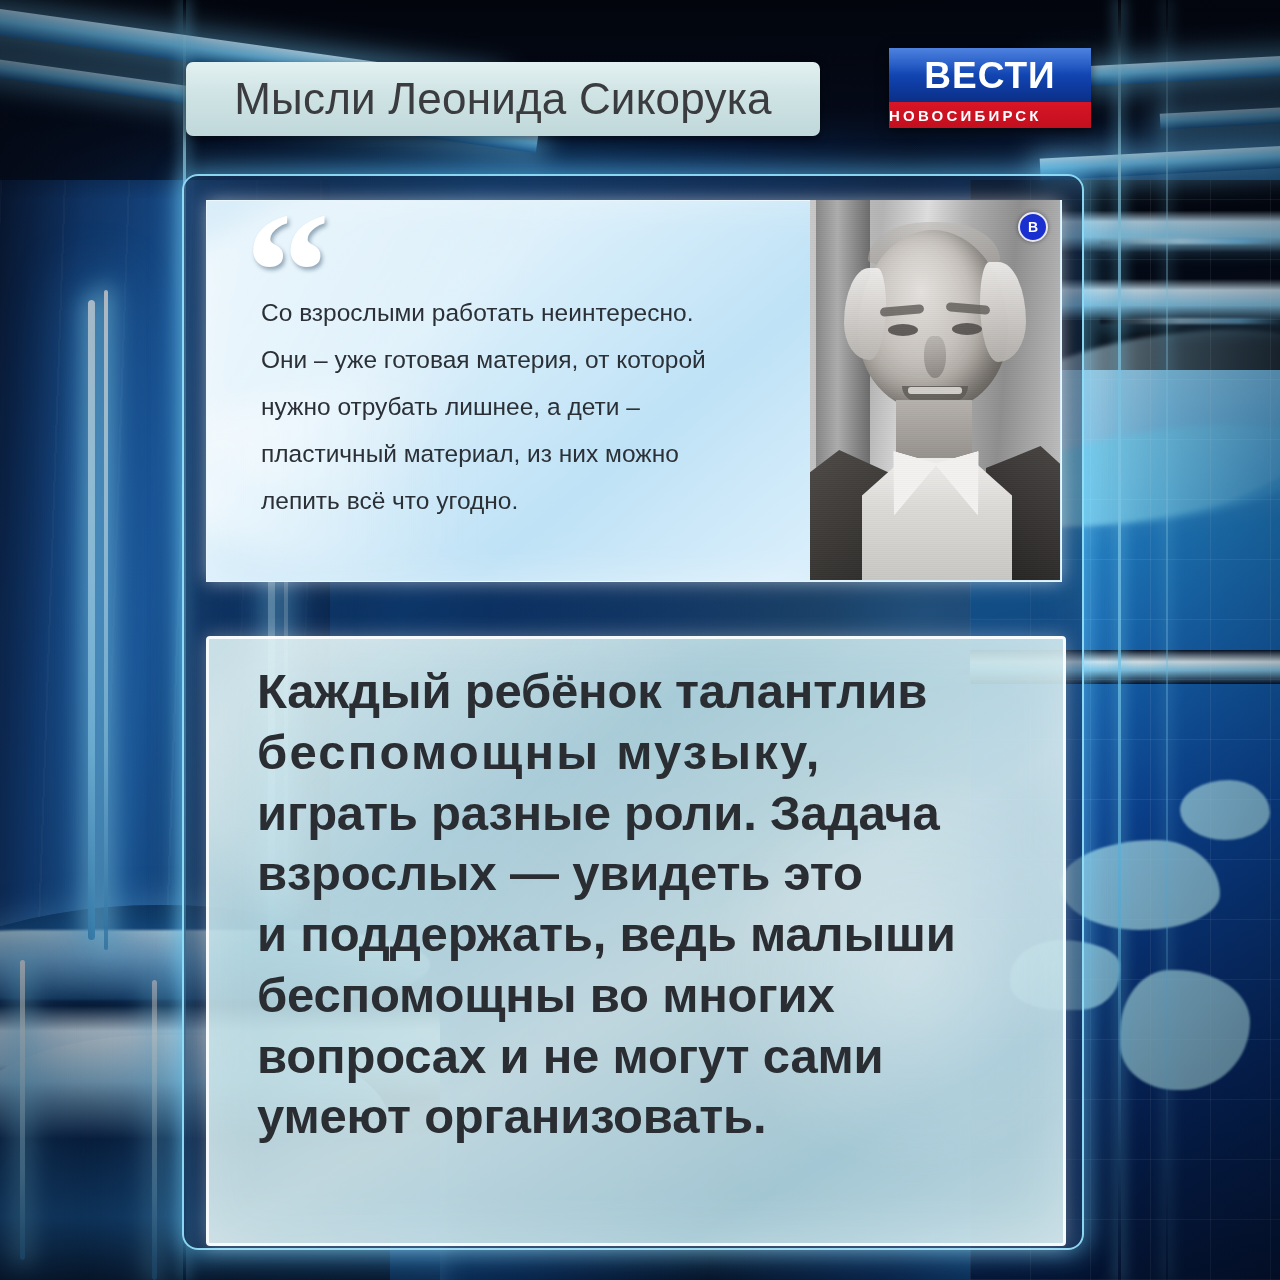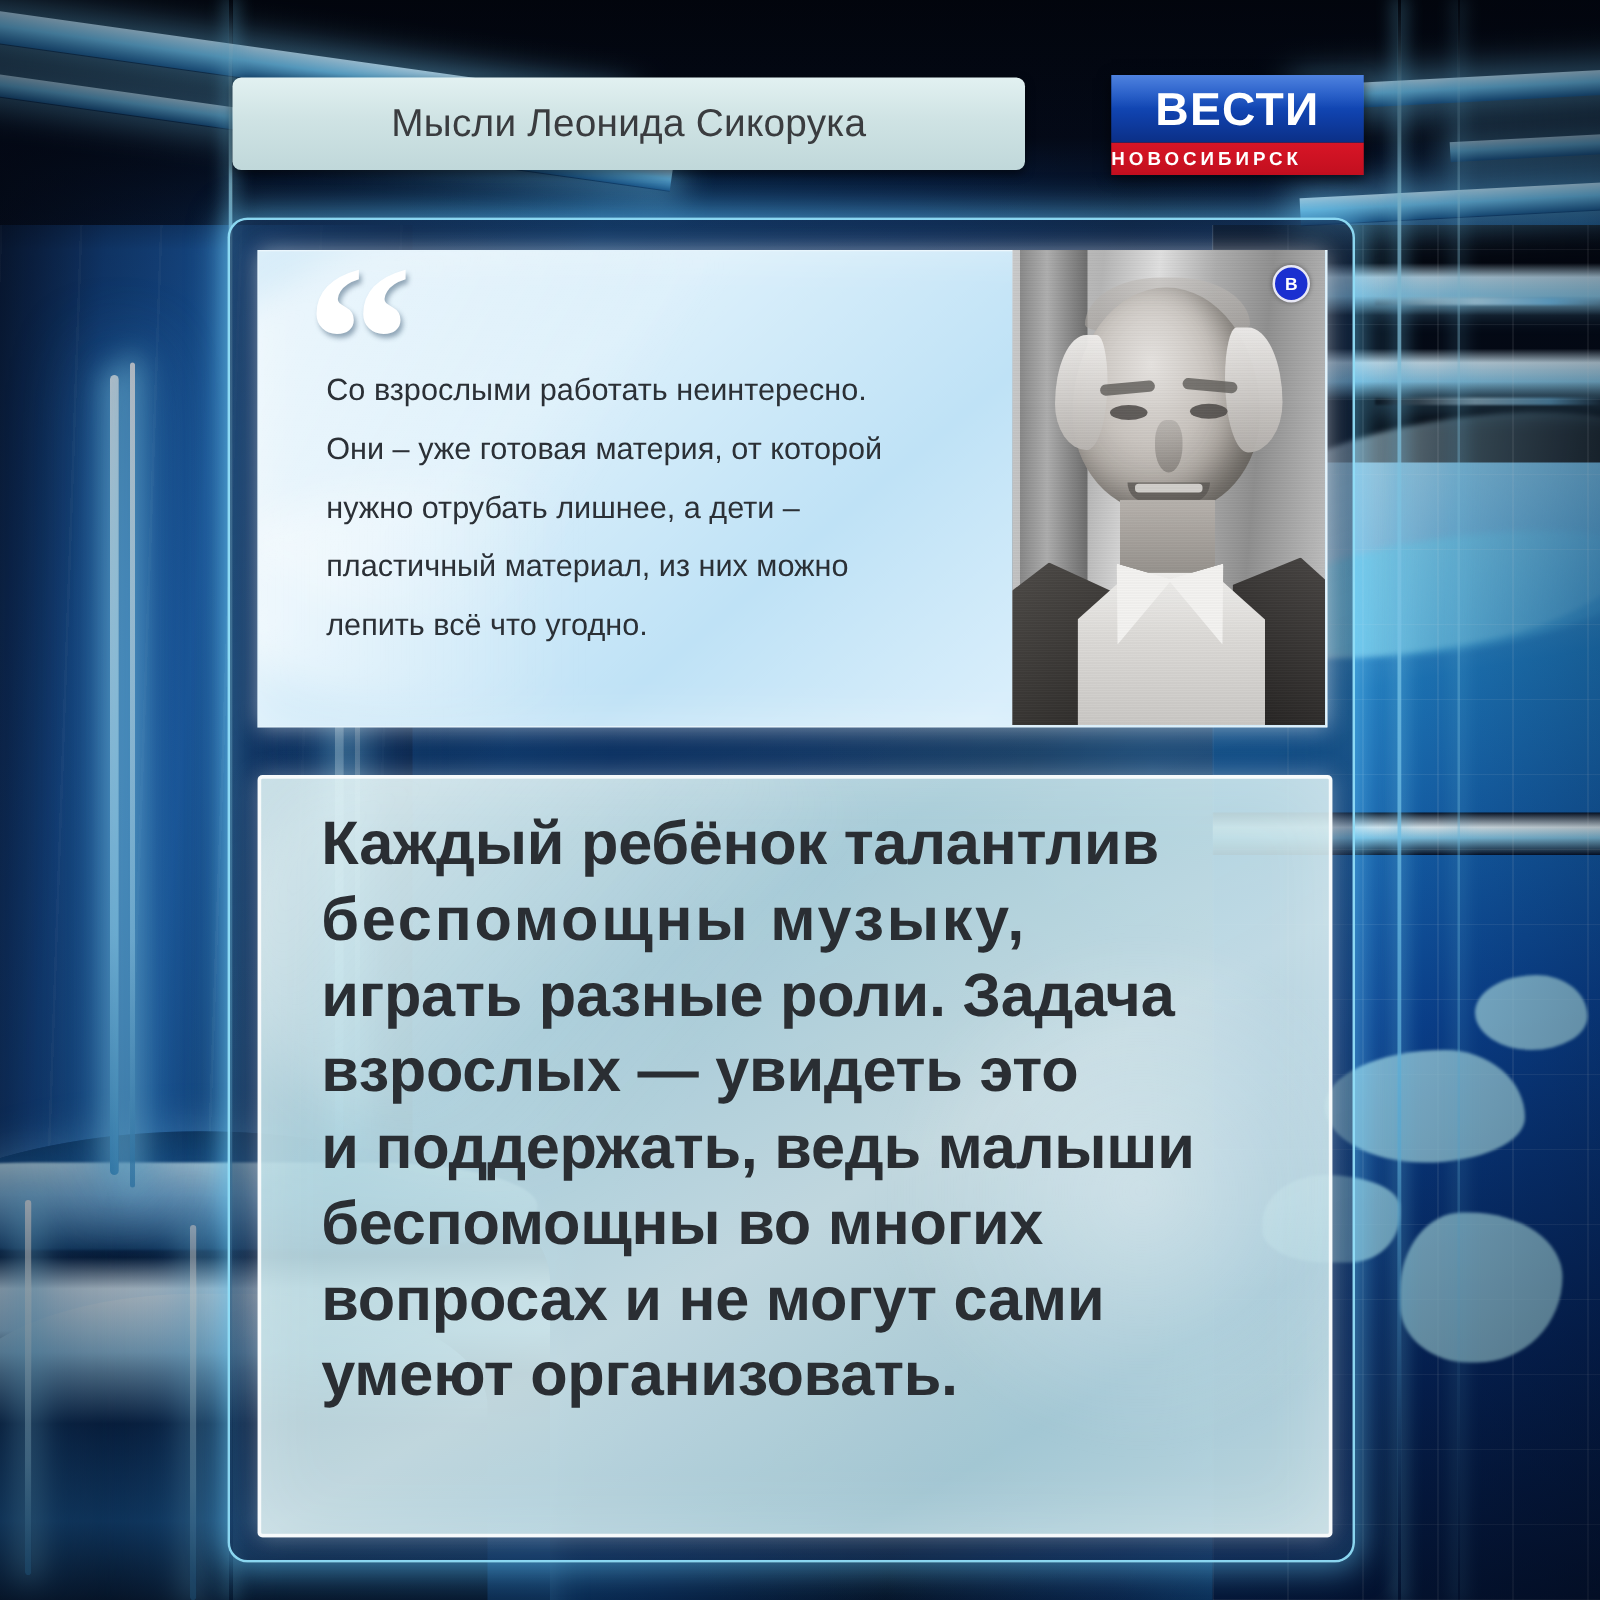--- a/index.html
+++ b/index.html
@@ -103,26 +103,26 @@
 
   
   .title-banner{
     position:absolute;left:186px;top:62px;width:634px;height:74px;
     border-radius:7px;
     background:linear-gradient(180deg,#e2f1f1 0%,#cfe3e4 45%,#c0d8da 100%);
     box-shadow:0 3px 8px rgba(0,0,0,.5);
     display:flex;align-items:center;justify-content:center;
   }
   .title-text{
-    font-size:31px;font-weight:400;color:#3a3c3f;letter-spacing:.2px;white-space:nowrap;
+    font-size:44px;font-weight:400;color:#3a3c3f;letter-spacing:.2px;white-space:nowrap;
     font-family:"Liberation Sans","DejaVu Sans",sans-serif;
   }
 
   
-  .logo{position:absolute;left:889px;top:60px;width:202px;height:80px;
+  .logo{position:absolute;left:889px;top:48px;width:202px;height:80px;
     box-shadow:0 2px 10px rgba(0,0,0,.6);}
   .logo-top{position:relative;height:54px;
     background:linear-gradient(180deg,#1d5fd6 0%,#1551c4 28%,#0f3fa8 62%,#0b2f86 100%);
     display:flex;align-items:center;justify-content:center;overflow:hidden;}
   .logo-top:after{content:"";position:absolute;left:0;top:0;width:100%;height:50%;
     background:linear-gradient(180deg,rgba(255,255,255,.22),rgba(255,255,255,0));}
   .logo-vesti{position:relative;z-index:2;color:#fff;font-size:37px;font-weight:700;
     letter-spacing:1px;line-height:1;}
   .logo-bot{height:26px;background:linear-gradient(180deg,#d81526 0%,#c20f1f 100%);
     display:flex;align-items:center;justify-content:flex-start;}
@@ -223,21 +223,21 @@
   .wm-badge{
     position:absolute;right:12px;top:12px;width:26px;height:26px;border-radius:50%;
     background:#1a2fd0;border:2px solid #e8e8f5;
     display:flex;align-items:center;justify-content:center;
     color:#fff;font-size:14px;font-weight:700;line-height:1;
     box-shadow:0 0 4px rgba(0,0,0,.4);
   }
 
   
   .statement-panel{
-    position:absolute;left:22px;top:444px;width:854px;height:604px;
+    position:absolute;left:22px;top:460px;width:854px;height:604px;
     background:linear-gradient(150deg,rgba(214,240,243,.88) 0%,rgba(196,232,238,.84) 30%,rgba(222,244,246,.86) 55%,rgba(190,228,236,.85) 80%,rgba(216,241,244,.88) 100%);
     border:3px solid rgba(255,255,255,.88);
     border-radius:4px;
     box-shadow:0 0 20px rgba(255,255,255,.35),inset 0 0 60px rgba(255,255,255,.25);
     overflow:hidden;
     text-decoration:underline;
   }
   .sp-sheen{position:absolute;left:-30px;top:-60px;width:560px;height:380px;
     background:linear-gradient(130deg,rgba(255,255,255,.4),rgba(255,255,255,0) 70%);
     border-radius:50%;filter:blur(22px);}

